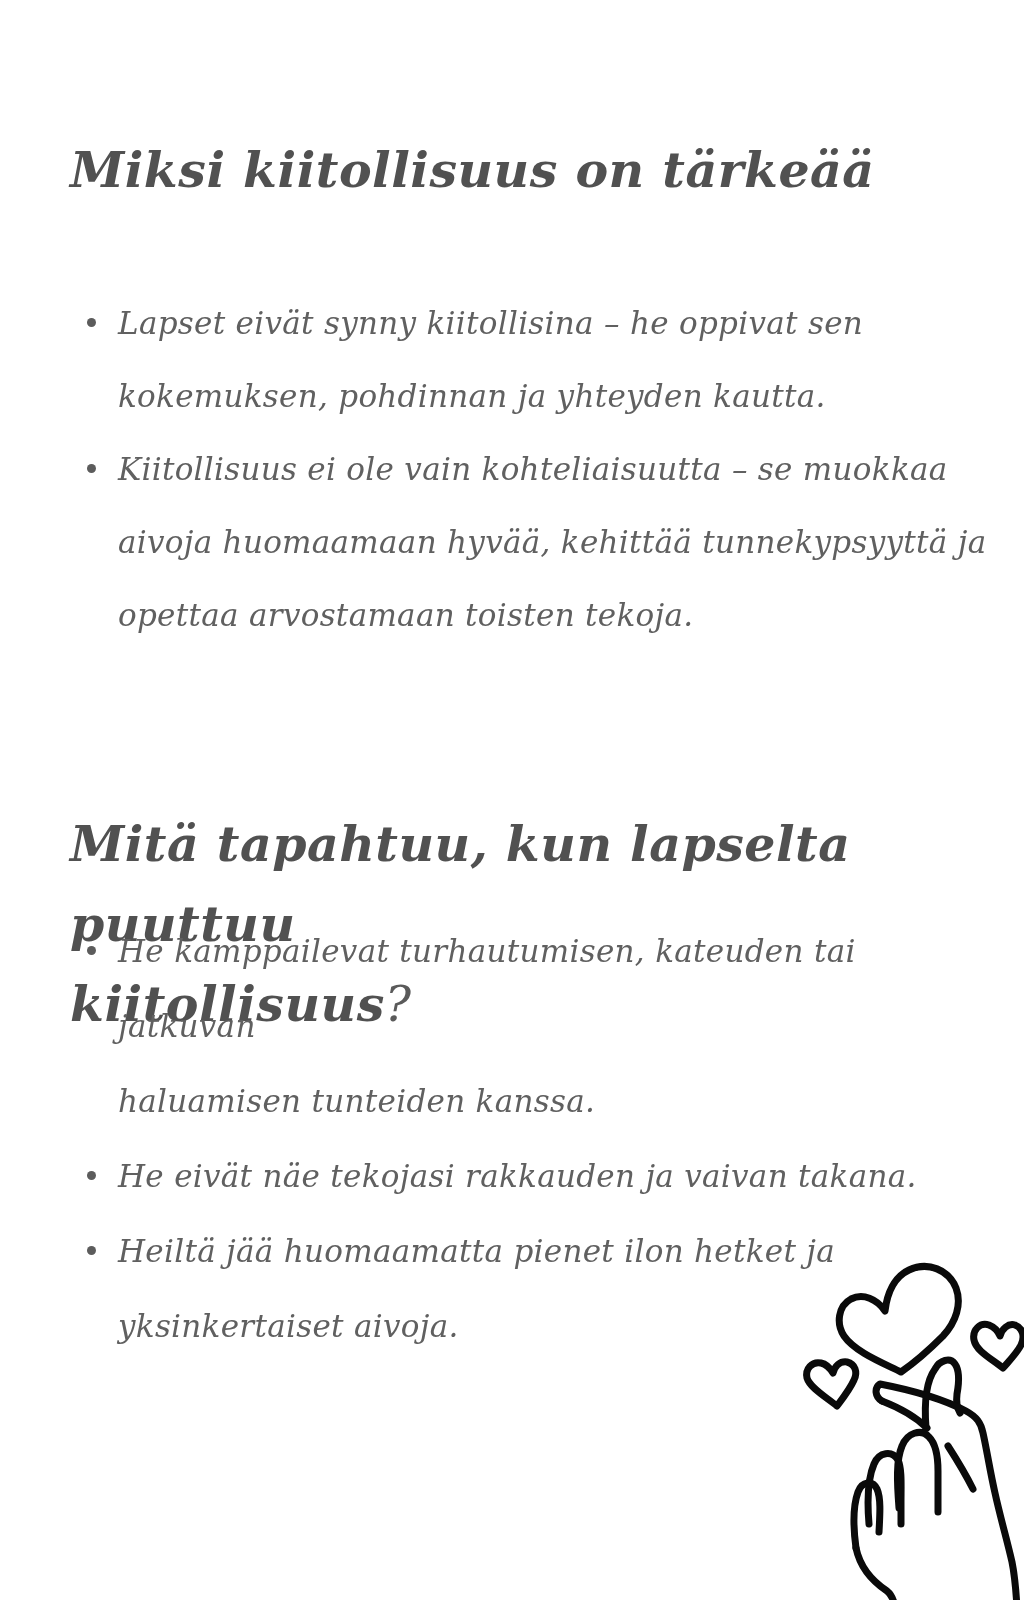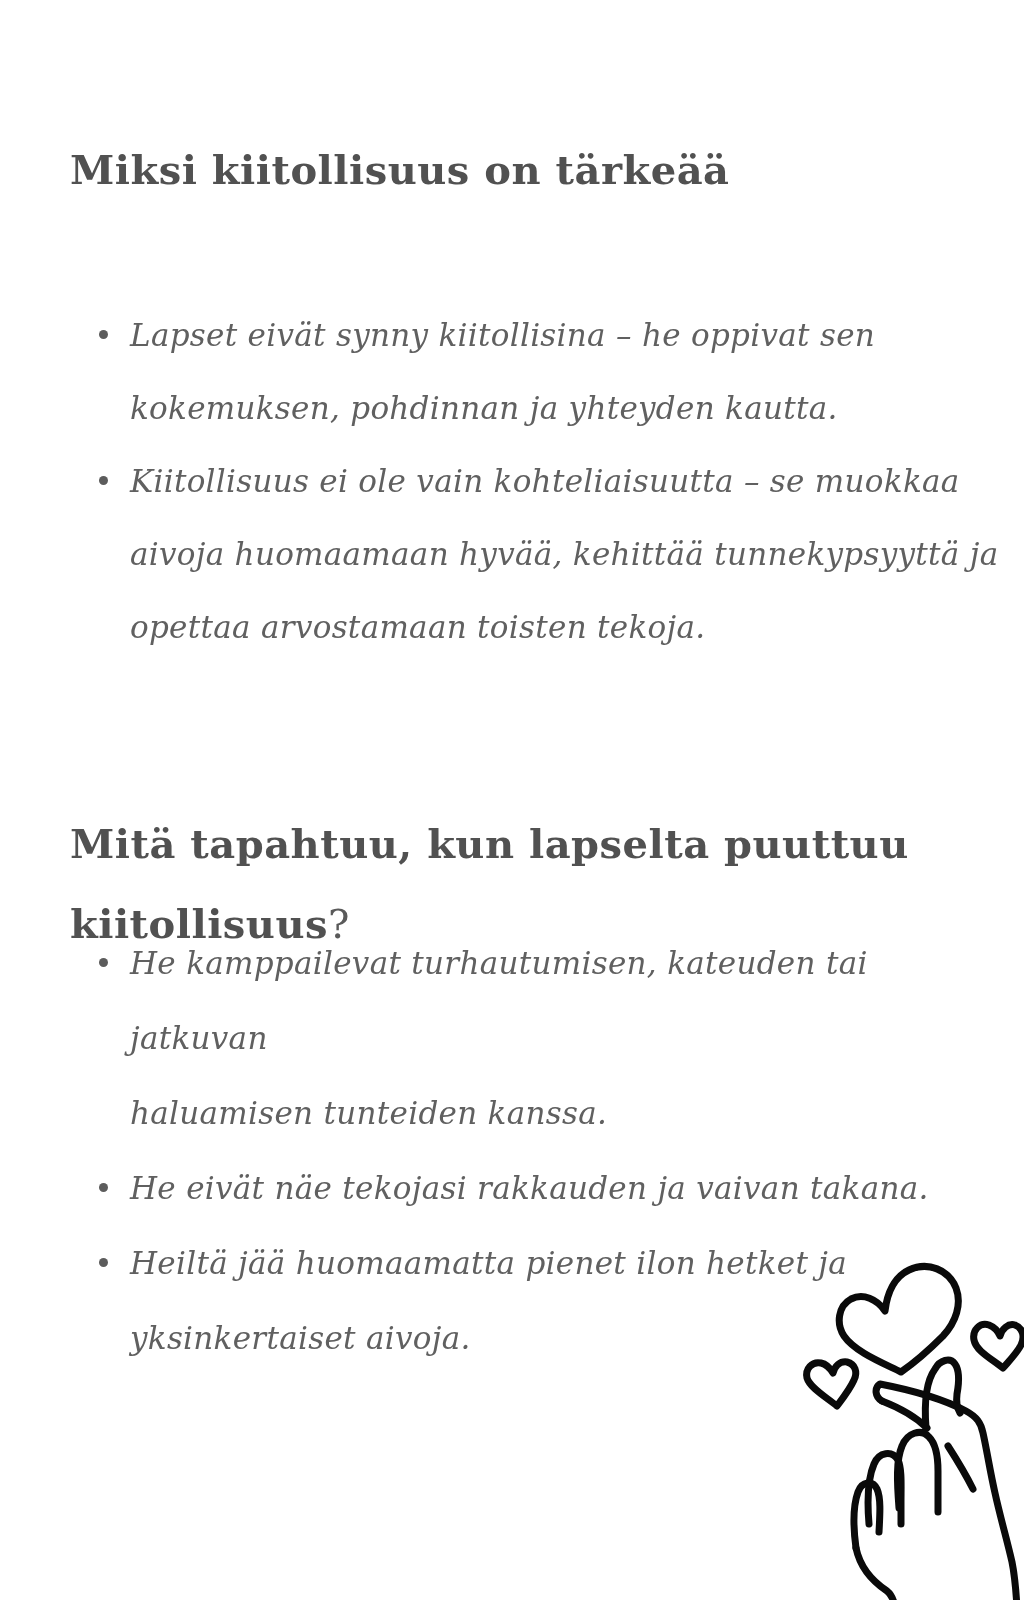--- a/index.html
+++ b/index.html
@@ -11,21 +11,22 @@
     position: relative;
     width: 1024px;
     height: 1600px;
     overflow: hidden;
     font-family: "DejaVu Serif", "Liberation Serif", serif;
   }
   .heading {
     position: absolute;
     left: 70px;
     margin: 0;
-    font-size: 40px;
+    font-size: 49px;
+    font-style: italic;
     font-weight: bold;
     color: #515151;
     letter-spacing: 0.5px;
     white-space: pre-line;
   }
   .heading-why {
     top: 146px;
     line-height: 48px;
   }
   .heading-missing {
@@ -33,21 +34,21 @@
     line-height: 80px;
   }
   .heading-suffix {
     font-weight: normal;
     color: #5a5a5a;
   }
   ul.bullet-list {
     position: absolute;
     left: 118px;
     width: 880px;
-    margin: 12px;
+    margin: 0;
     padding: 0;
     list-style: none;
     font-style: italic;
     font-size: 31px;
     color: #606060;
     letter-spacing: 0.3px;
   }
   ul.bullet-list li {
     position: relative;
     white-space: pre-line;

